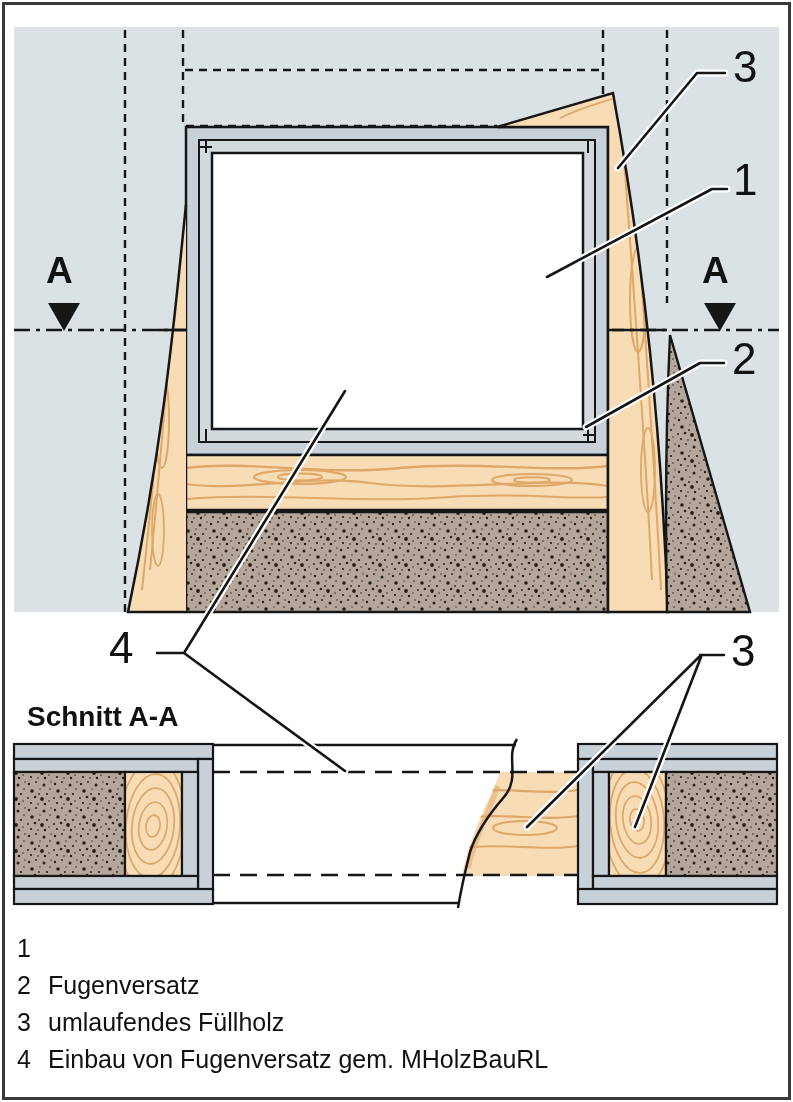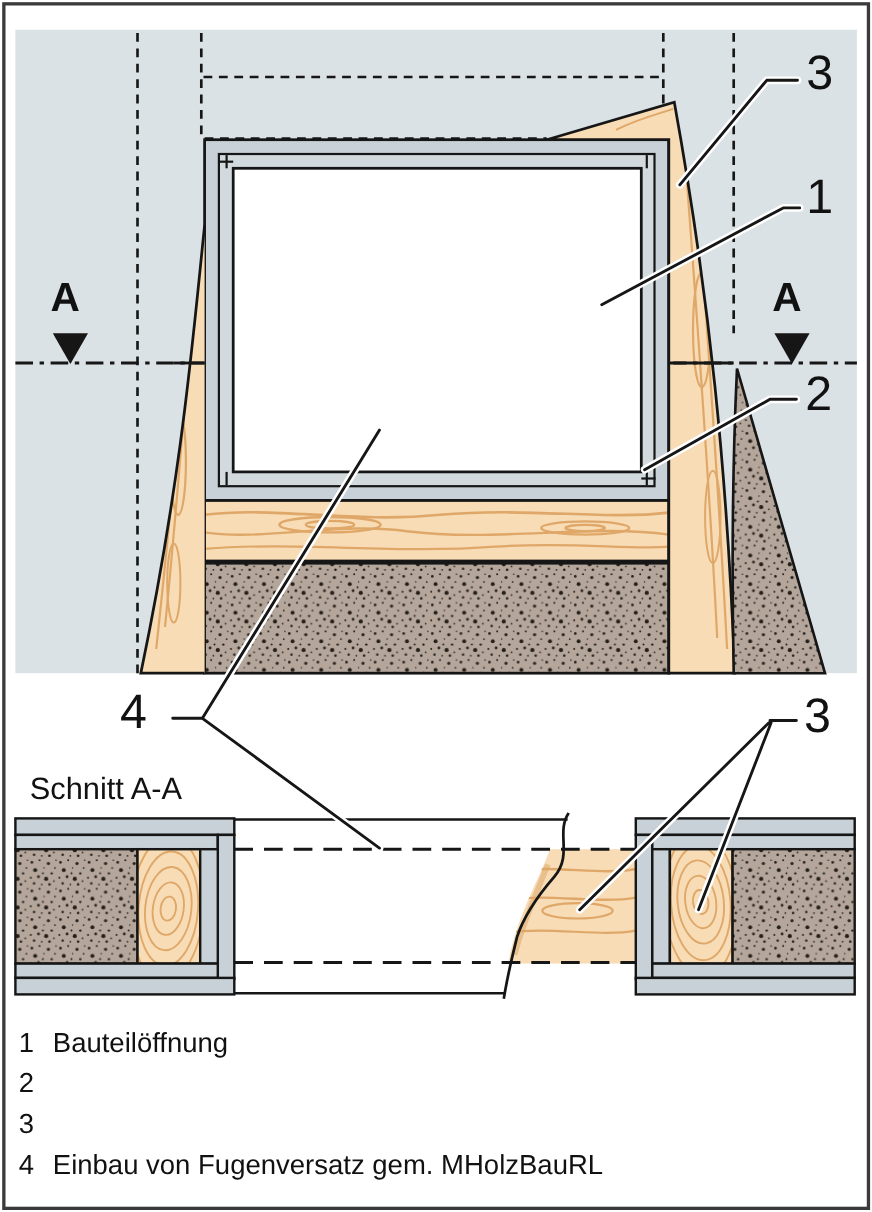--- a/index.html
+++ b/index.html
@@ -18,21 +18,21 @@
   .grain{stroke:var(--wood_grain,#dfa768);fill:none;}
   .dash{stroke:var(--line,#161616);fill:none;stroke-width:2.4;stroke-dasharray:8 6;}
   .dashbig{stroke:var(--line,#161616);fill:none;stroke-width:2.6;stroke-dasharray:17 10;}
   .dashdot{stroke:var(--line,#161616);fill:none;stroke-width:2.6;stroke-dasharray:16 6 4 6;}
   .case{stroke:#ffffff;fill:none;stroke-width:7;stroke-linecap:round;stroke-linejoin:round;}
   .lead{stroke:var(--line,#161616);fill:none;stroke-width:2.6;stroke-linecap:round;stroke-linejoin:round;}
   .tri{fill:var(--line,#161616);}
 
   .callout{position:absolute;font-size:44px;line-height:1;font-weight:400;color:#111;}
   .amark{position:absolute;font-size:37px;line-height:1;font-weight:700;color:#111;}
-  .sec-title{position:absolute;left:27px;top:701px;font-size:28px;font-weight:400;color:#111;}
+  .sec-title{position:absolute;left:27px;top:701px;font-size:28px;font-weight:700;color:#111;}
   .legend{position:absolute;left:17px;top:930px;font-size:25px;color:#111;}
   .legend .row{display:flex;line-height:37px;}
   .legend .n{width:31px;flex:none;}
 </style>
 </head>
 <body>
 
 <div class="page">
   <svg class="fig-svg" viewBox="0 0 793 1102">
     <defs>
@@ -245,27 +245,28 @@
   <div class="callout" style="left:731px;top:629px">3</div>
 
   <div class="amark" style="left:46px;top:252px">A</div>
   <div class="amark" style="left:702px;top:252px">A</div>
 
   <div class="sec-title">Schnitt A-A</div>
 
   <div class="legend">
     <div class="row">
       <span class="n">1</span>
-      <span class="t">Bauteilöffnung</span>
     </div>
     <div class="row">
       <span class="n">2</span>
+      <span class="t">Fugenversatz</span>
     </div>
     <div class="row">
       <span class="n">3</span>
+      <span class="t">umlaufendes Füllholz</span>
     </div>
     <div class="row">
       <span class="n">4</span>
       <span class="t">Einbau von Fugenversatz gem. MHolzBauRL</span>
     </div>
   </div>
 
   <div class="page-border"></div>
 </div>
 

